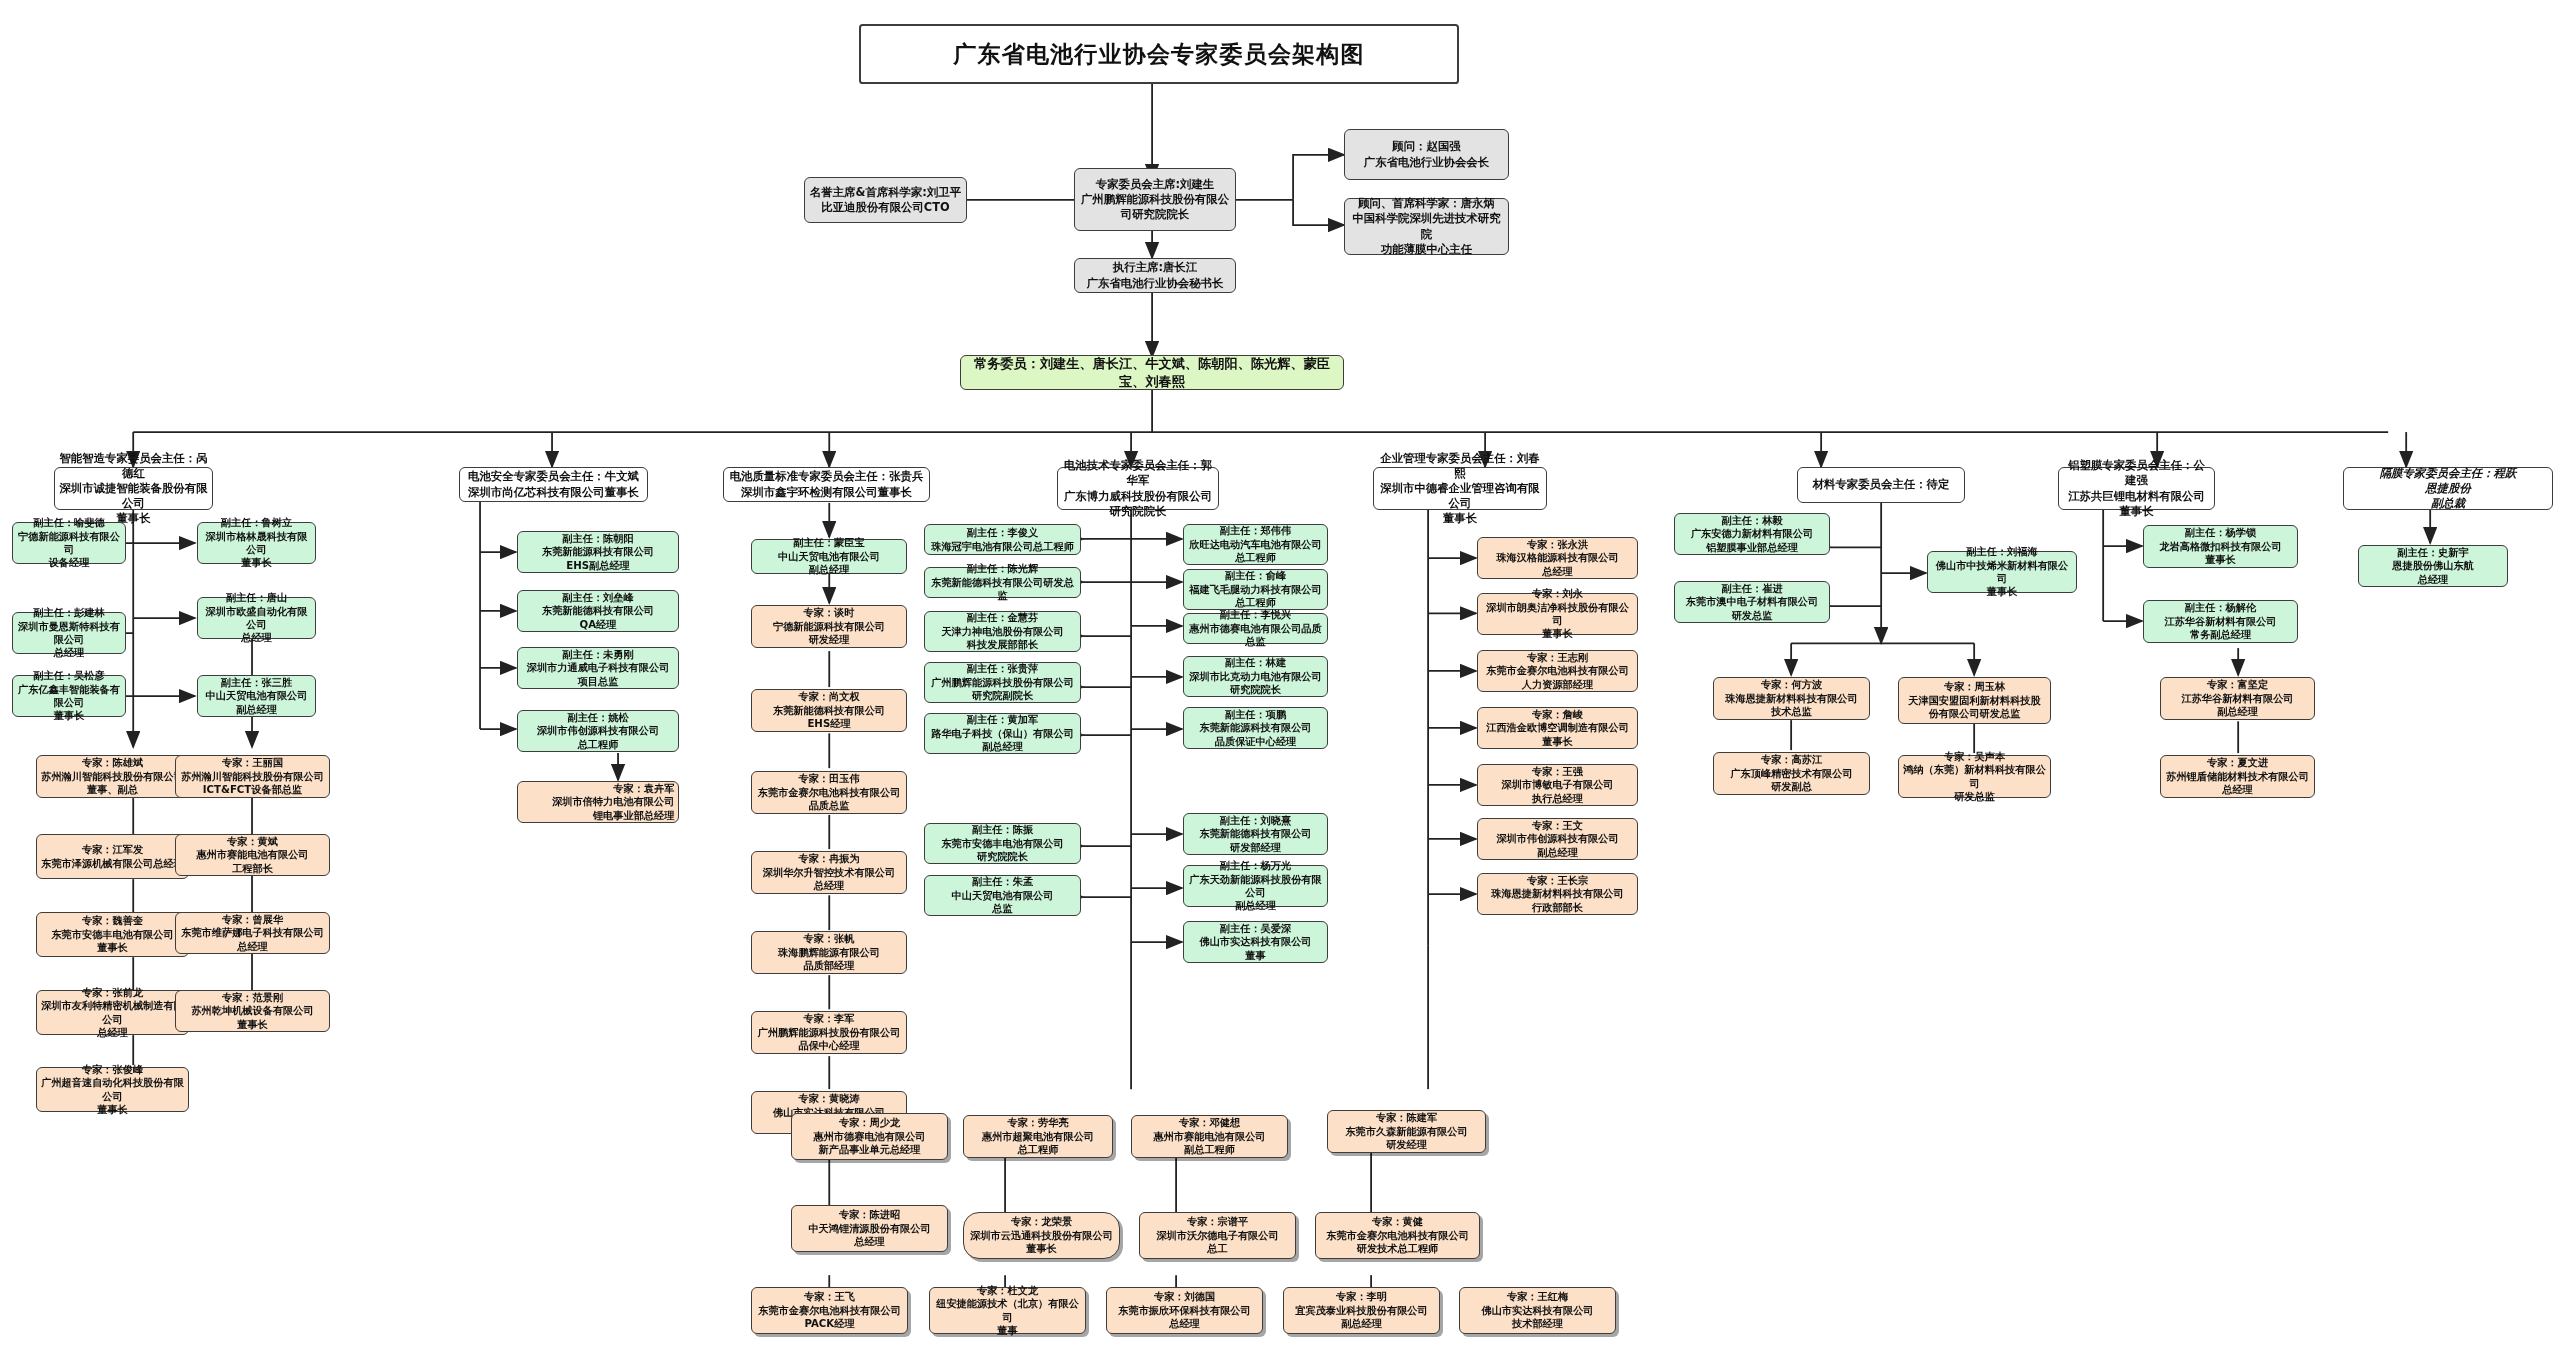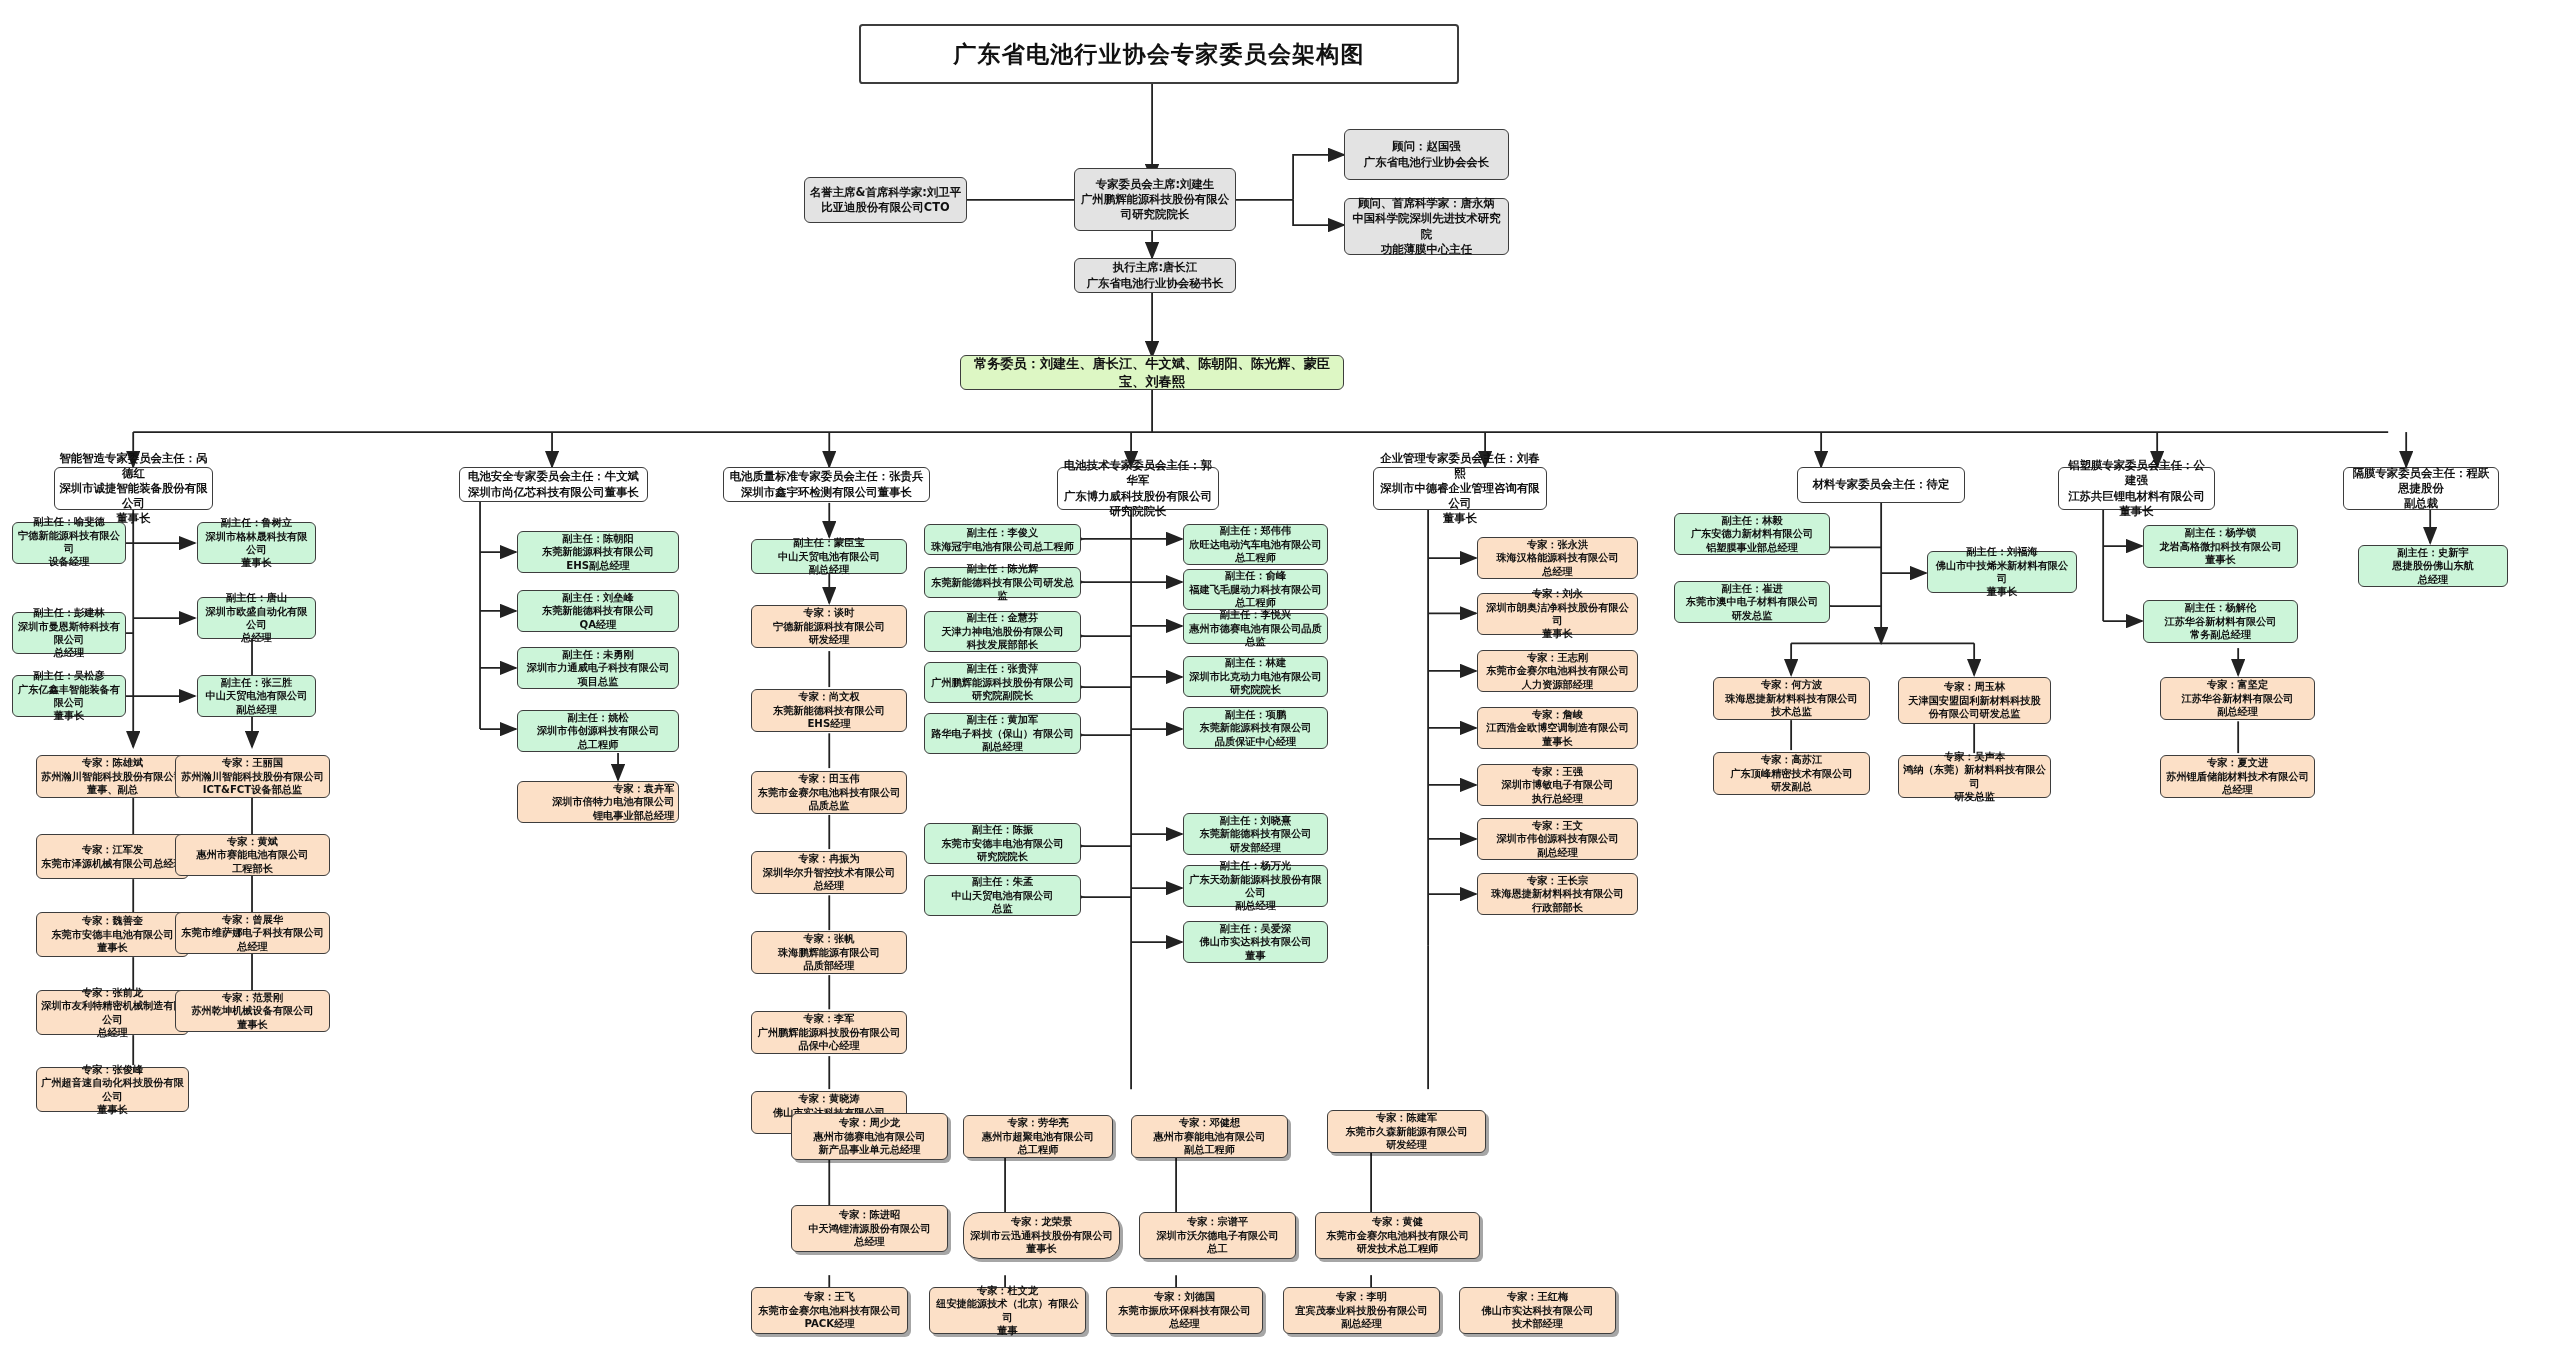--- a/index.html
+++ b/index.html
@@ -188,21 +188,21 @@
 
 <div class="node lightgreen fs22" style="left:960px;top:355px;width:384px;height:35px;">
   <span>常务委员：刘建生、唐长江、牛文斌、陈朝阳、陈光辉、蒙臣宝、刘春熙</span>
 </div>
 
 <div class="node white fs19" style="left:54px;top:467px;width:159px;height:43px;">
   <span>智能智造专家委员会主任：呙德红
 深圳市诚捷智能装备股份有限公司
 董事长</span>
 </div>
-<div class="node green fs17" style="left:12px;top:522px;width:114px;height:42px;font-family:Liberation Mono, monospace;">
+<div class="node green fs17" style="left:12px;top:522px;width:114px;height:42px;">
   <span>副主任：喻斐德
 宁德新能源科技有限公司
 设备经理</span>
     </div>
 <div class="node green fs17" style="left:12px;top:612px;width:114px;height:42px;">
   <span>副主任：彭建林
 深圳市曼恩斯特科技有限公司
 总经理</span>
     </div>
 <div class="node green fs17" style="left:12px;top:675px;width:114px;height:42px;">
@@ -521,21 +521,21 @@
   <span>专家：富坚定
 江苏华谷新材料有限公司
 副总经理</span>
     </div>
 <div class="node orange fs17" style="left:2160px;top:755px;width:155px;height:43px;">
   <span>专家：夏文进
 苏州锂盾储能材料技术有限公司
 总经理</span>
     </div>
 
-<div class="node white fs19" style="left:2343px;top:467px;width:156px;height:43px;">
+<div class="node white fs19" style="left:2343px;top:467px;width:210px;height:43px;font-style:italic;">
   <span>隔膜专家委员会主任：程跃
 恩捷股份
 副总裁</span>
 </div>
 <div class="node green fs17" style="left:2358px;top:545px;width:150px;height:42px;">
   <span>副主任：史新宇
 恩捷股份佛山东航
 总经理</span>
     </div>
 

